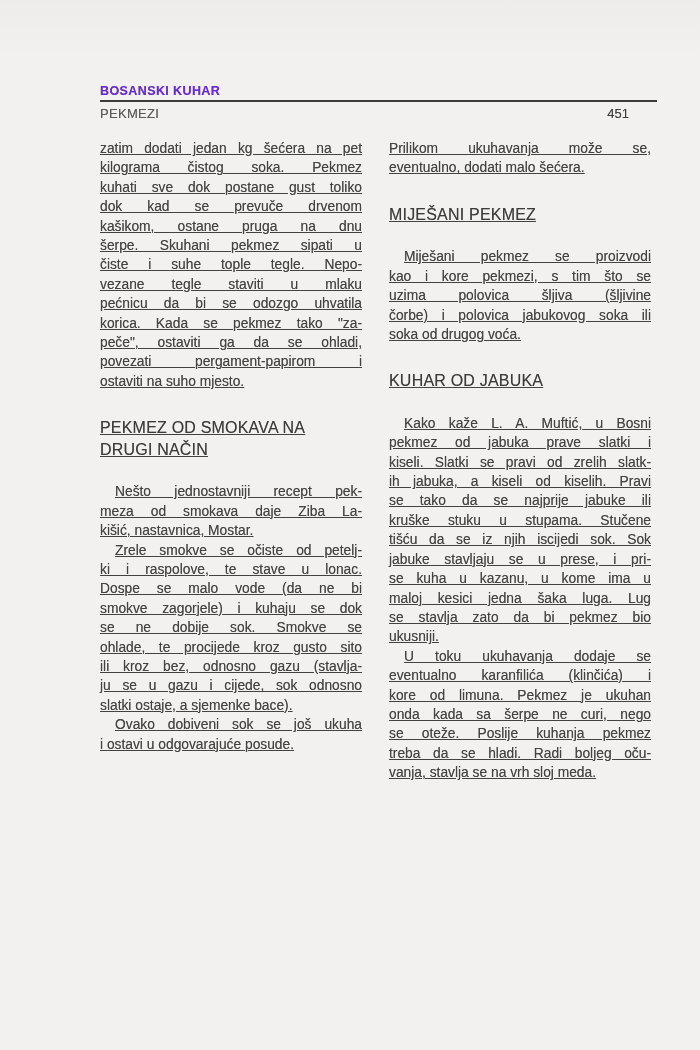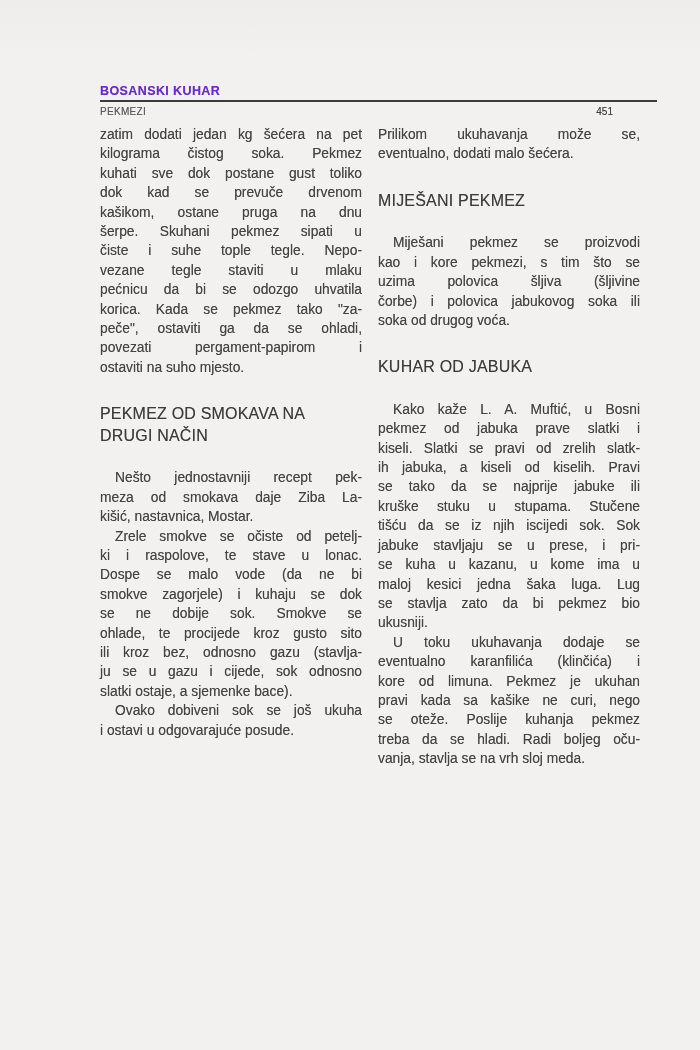--- a/index.html
+++ b/index.html
@@ -20,25 +20,25 @@
   .page {
     position: absolute; left: 100px; top: 84px; width: 557px;
     text-shadow: 0 0 0.3px rgba(66,66,66,0.55);
   }
   .book-title {
     font-size: 12.5px; font-weight: bold; letter-spacing: 0.4px; color: #6d28d9;
   }
   .rule { height: 2px; background: #3c3c3c; margin-top: 2px; }
   .subhead {
     display: flex; justify-content: space-between; align-items: center;
-    margin-top: 4px; font-size: 10px;
+    margin-top: 4px; font-size: 13px;
   }
   .chapter { color: #5a5a5a; letter-spacing: 0.3px; }
-  .pagenum { color: #3d3d3d; margin-right: 44px; }
-  .content { display: flex; gap: 16px; margin-top: 8px; }
+  .pagenum { color: #3d3d3d; margin-right: 28px; }
+  .content { display: flex; gap: 27px; margin-top: 18px; text-decoration: underline; }
   .col { width: 262px; font-size: 13.8px; line-height: 19.4px; }
   .para { margin: 0; }
   .para .line { text-align: justify; text-align-last: justify; }
   .para .line.last { text-align-last: left; }
   .para .line.indent { text-indent: 15px; }
   .heading {
     font-size: 16px; line-height: 21.5px; letter-spacing: 0.2px;
     color: #3b3b3b; margin: 26px 0 22px 0;
   }
 </style>
@@ -128,20 +128,20 @@
           <div class="line">jabuke stavljaju se u prese, i pri-</div>
           <div class="line">se kuha u kazanu, u kome ima u</div>
           <div class="line">maloj kesici jedna šaka luga. Lug</div>
           <div class="line">se stavlja zato da bi pekmez bio</div>
           <div class="line last">ukusniji.</div>
         </div>
         <div class="para">
           <div class="line indent">U toku ukuhavanja dodaje se</div>
           <div class="line">eventualno karanfilića (klinčića) i</div>
           <div class="line">kore od limuna. Pekmez je ukuhan</div>
-          <div class="line">pravi kada sa kašike ne curi, nego</div>
+          <div class="line">onda kada sa šerpe ne curi, nego</div>
           <div class="line">se oteže. Poslije kuhanja pekmez</div>
           <div class="line">treba da se hladi. Radi boljeg oču-</div>
           <div class="line last">vanja, stavlja se na vrh sloj meda.</div>
         </div>
       </div>
   </main>
 </div>
 
 </body></html>

